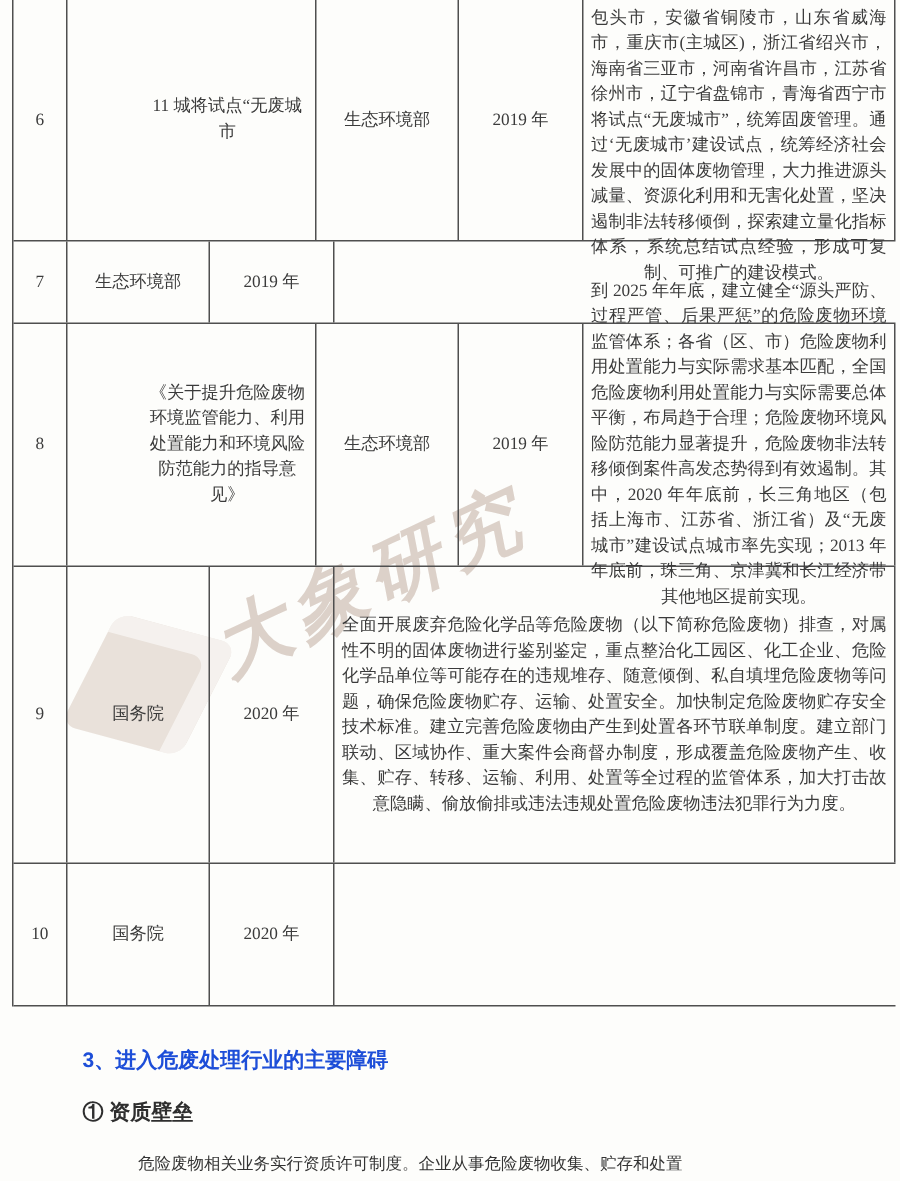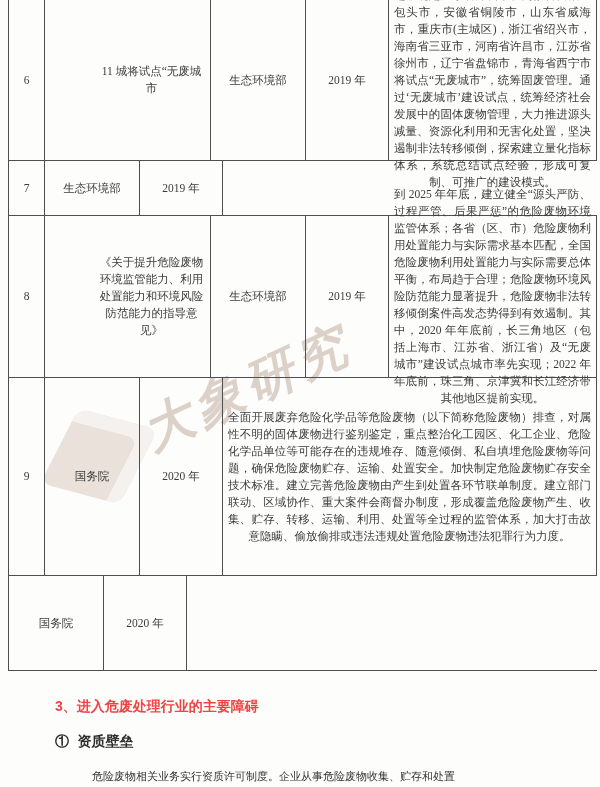--- a/index.html
+++ b/index.html
@@ -46,25 +46,25 @@
     flex:1;display:block;padding:2px 5px;
     text-align:justify;text-align-last:center;
   }
   .r6{height:160px;}.r7{height:54px;}.r8{height:161px;}.r9{height:197px;}.r10{height:94px;}
   .c-content .inner{display:flex;align-items:center;height:100%;}
   .c-content p{margin:0;width:100%;text-align:justify;text-align-last:center;}
   
   .section-heading{
     position:absolute;left:55px;top:698px;z-index:1;
     font-family:"Liberation Sans","DejaVu Sans",sans-serif;
-    font-weight:bold;font-size:14px;color:#ef4444;
+    font-weight:bold;font-size:14px;color:#1d4ed8;
   }
   .section-subheading{
     position:absolute;left:55px;top:733px;z-index:1;
-    font-family:Liberation Mono, monospace;
+    font-family:Liberation Sans, sans-serif;
     font-weight:bold;font-size:14px;color:#2e2e2e;
   }
   .section-paragraph{
     position:absolute;left:70px;top:766px;width:535px;z-index:1;
     font-size:11px;line-height:21px;text-indent:2em;text-align:justify;
     color:#333;
   }
 </style>
 </head>
 <body>
@@ -94,37 +94,38 @@
     <div class="cell c-year">2019 年</div>
   </div>
 
   <div class="t-row r8">
     <div class="cell c-num">8</div>
     <div class="cell c-name">《关于提升危险废物环境监管能力、利用处置能力和环境风险防范能力的指导意见》</div>
     <div class="cell c-dept">生态环境部</div>
     <div class="cell c-year">2019 年</div>
     <div class="cell c-content">
         <div class="inner">
-          <p>到 2025 年年底，建立健全“源头严防、过程严管、后果严惩”的危险废物环境监管体系；各省（区、市）危险废物利用处置能力与实际需求基本匹配，全国危险废物利用处置能力与实际需要总体平衡，布局趋于合理；危险废物环境风险防范能力显著提升，危险废物非法转移倾倒案件高发态势得到有效遏制。其中，2020 年年底前，长三角地区（包括上海市、江苏省、浙江省）及“无废城市”建设试点城市率先实现；2022 年年底前，珠三角、京津冀和长江经济带其他地区提前实现。</p>
+          <p>到 2025 年年底，建立健全“源头严防、过程严管、后果严惩”的危险废物环境监管体系；各省（区、市）危险废物利用处置能力与实际需求基本匹配，全国危险废物利用处置能力与实际需要总体平衡，布局趋于合理；危险废物环境风险防范能力显著提升，危险废物非法转移倾倒案件高发态势得到有效遏制。其中，2020 年年底前，长三角地区（包括上海市、江苏省、浙江省）及“无废城市”建设试点城市率先实现；2013 年年底前，珠三角、京津冀和长江经济带其他地区提前实现。</p>
         </div>
       </div>
   </div>
 
   <div class="t-row r9">
     <div class="cell c-num">9</div>
     <div class="cell c-dept">国务院</div>
     <div class="cell c-year">2020 年</div>
     <div class="cell c-content">
         <div class="inner">
           <p>全面开展废弃危险化学品等危险废物（以下简称危险废物）排查，对属性不明的固体废物进行鉴别鉴定，重点整治化工园区、化工企业、危险化学品单位等可能存在的违规堆存、随意倾倒、私自填埋危险废物等问题，确保危险废物贮存、运输、处置安全。加快制定危险废物贮存安全技术标准。建立完善危险废物由产生到处置各环节联单制度。建立部门联动、区域协作、重大案件会商督办制度，形成覆盖危险废物产生、收集、贮存、转移、运输、利用、处置等全过程的监管体系，加大打击故意隐瞒、偷放偷排或违法违规处置危险废物违法犯罪行为力度。</p>
         </div>
       </div>
   </div>
 
   <div class="t-row r10">
+    <div class="cell c-num">10</div>
     <div class="cell c-dept">国务院</div>
     <div class="cell c-year">2020 年</div>
   </div>
 
 </div>
 
 <div class="section-heading">3、进入危废处理行业的主要障碍</div>
 <div class="section-subheading">① 资质壁垒</div>
 <div class="section-paragraph">危险废物相关业务实行资质许可制度。企业从事危险废物收集、贮存和处置</div>
 

